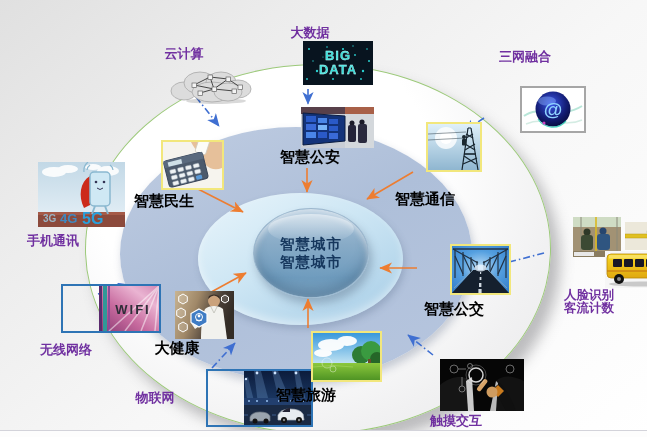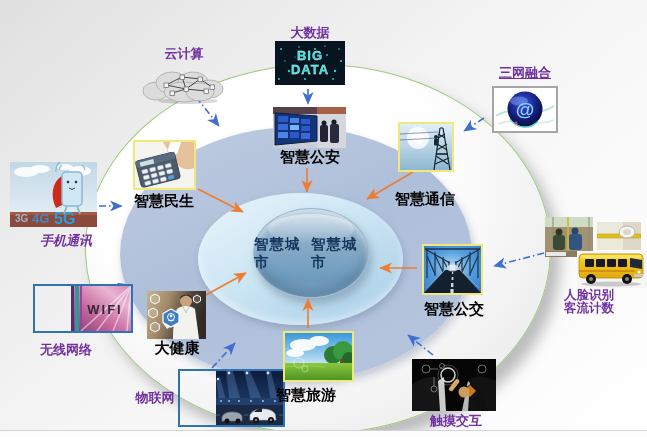--- a/index.html
+++ b/index.html
@@ -26,24 +26,24 @@
     box-shadow:2px 4px 7px rgba(90,110,140,.30), inset 0 -4px 8px rgba(255,255,255,.45);
   }
   .core-ellipse{
     left:253px;top:208px;width:114px;height:88px;
     background:linear-gradient(180deg,#a9c4da 0%,#88abc7 40%,#6f9cbe 78%,#7ba3c1 100%);
     border:1px solid #9db8ce;
     box-shadow:inset 0 4px 6px rgba(255,255,255,.55), inset 0 -8px 12px rgba(35,65,95,.28), 3px 6px 9px rgba(70,90,115,.35);
   }
   .core-gloss{position:absolute;left:14px;top:5px;width:86px;height:30px;border-radius:50%;
     background:linear-gradient(180deg,rgba(255,255,255,.55),rgba(255,255,255,0));}
-  .core-text{position:absolute;inset:0;display:flex;flex-direction:row;justify-content:center;align-items:center;
+  .core-text{position:absolute;inset:0;display:flex;flex-direction:column;justify-content:center;align-items:center;
     color:#16375d;font-weight:bold;font-size:14.5px;line-height:18px;letter-spacing:1px;}
   .arrows{position:absolute;left:0;top:0;pointer-events:none;}
-  .img{position:absolute;line-height:0;}
+  .img{position:absolute;line-height:0;margin-left:28px;}
   .img svg{display:block;}
   .b-yellow{border:2px solid #f2e77c;}
   .b-blue{border:2px solid #2e74b5;padding-left:36px;}
   .b-gray{border:2px solid #a6a6a6;background:#fff;}
   .lbl{position:absolute;font-weight:bold;text-align:center;white-space:nowrap;}
   .lbl.purple{color:#7030a0;font-size:13px;}
   .lbl.black{color:#000;font-size:15px;}
   .lbl.two-line{line-height:13px;font-size:12.5px;white-space:normal;}
   .slide-edge{position:absolute;left:0;top:430px;width:647px;height:7px;
     background:#fdfdfd;border-top:1px solid #d3d3da;}
@@ -148,21 +148,21 @@
           <circle cx="66" cy="20" r="1"></circle>
           <circle cx="4" cy="38" r=".9"></circle>
       </g>
       <g font-family="Liberation Sans,sans-serif" font-weight="bold" text-anchor="middle" fill="#3ae0da" stroke="#bff" stroke-width=".3">
         <text x="35" y="19" font-size="13" letter-spacing="1">BIG</text>
         <text x="35" y="33" font-size="13" letter-spacing="1">DATA</text>
       </g>
     </svg>
   </div>
 
-  <div class="lbl purple" style="left:494px;top:64px;width:62px;text-decoration:underline;">三网融合</div>
+  <div class="lbl purple" style="left:494px;top:48px;width:62px;">三网融合</div>
   <div class="img b-gray" style="left:492px;top:86px;">
     <svg width="62" height="43" viewBox="0 0 62 43">
       <defs>
         <radialGradient id="gb" cx="45%" cy="35%" r="70%">
           <stop offset="0%" stop-color="#3a56e8"></stop>
             <stop offset="60%" stop-color="#141e78"></stop>
             <stop offset="100%" stop-color="#060a38"></stop>
         </radialGradient>
       </defs>
       <rect width="62" height="43" fill="#fff"></rect>
@@ -282,21 +282,21 @@
       <path d="M75,8 A7 7 0 0 0 72,3" stroke="#8ab8d0" fill="none" stroke-width="1.2"></path>
       <line x1="57" y1="44" x2="54" y2="52" stroke="#8ab8d0" stroke-width="2"></line>
       <line x1="67" y1="44" x2="70" y2="52" stroke="#8ab8d0" stroke-width="2"></line>
       <g font-family="Liberation Sans,sans-serif" font-weight="bold">
         <text x="5" y="60" font-size="10" fill="#9ab4c4">3G</text>
         <text x="22" y="61" font-size="13" fill="#3f88c0">4G</text>
         <text x="44" y="62" font-size="16" fill="#28a0dc">5G</text>
       </g>
     </svg>
   </div>
-  <div class="lbl purple" style="left:27px;top:232px;width:78px;font-style:italic;">手机通讯</div>
+  <div class="lbl purple" style="left:14px;top:232px;width:78px;">手机通讯</div>
 
   <div class="img b-blue" style="left:33px;top:284px;">
     <svg width="60" height="45" viewBox="0 0 60 45">
       <defs>
           <linearGradient id="wg" x1="0" y1="1" x2="1" y2="0">
         <stop offset="0%" stop-color="#8a3a72"></stop>
             <stop offset="40%" stop-color="#c76a9e"></stop>
         <stop offset="75%" stop-color="#eab4d2"></stop>
             <stop offset="100%" stop-color="#d288b4"></stop>
           </linearGradient>

